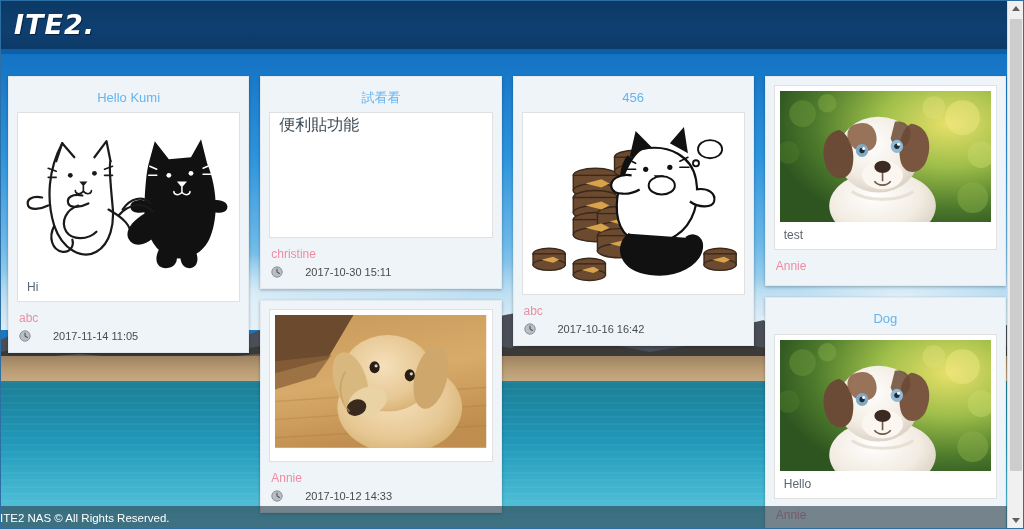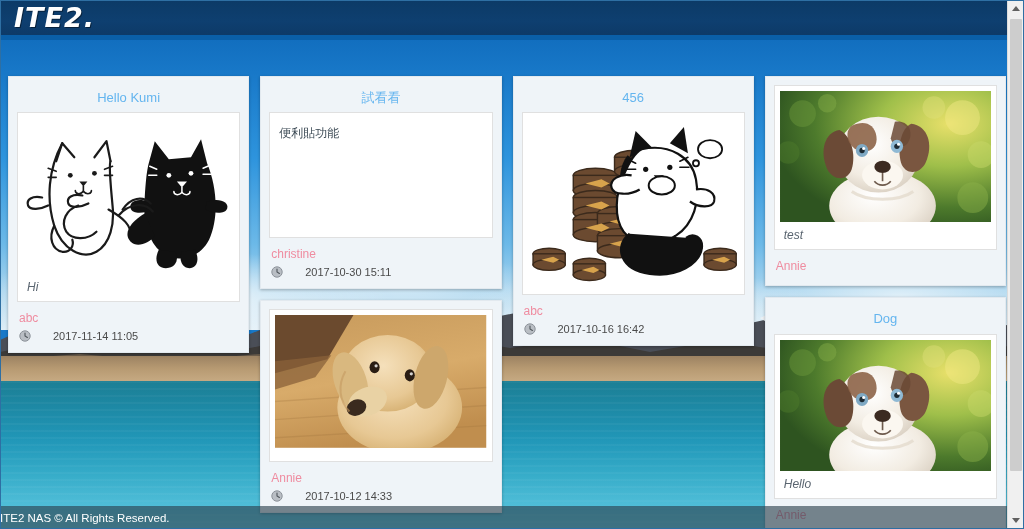--- a/index.html
+++ b/index.html
@@ -48,21 +48,21 @@
     content: "";
     position: absolute; inset: 0;
     background:
       repeating-linear-gradient(180deg, rgba(255,255,255,.05) 0 2px, rgba(255,255,255,0) 2px 7px);
     opacity: .7;
   }
 
   
   .header {
     position: absolute; top: 0; left: 0; right: 0;
-    height: 35px;
+    height: 49px;
     background: linear-gradient(180deg, #0c3a66 0%, #0e3f70 60%, #0d3a68 100%);
     z-index: 30;
     display: flex; align-items: center;
   }
   .header::after {
     content: "";
     position: absolute; left: 0; right: 0; bottom: -5px; height: 5px;
     background: #0a5fa8;
   }
   .logo {
@@ -147,31 +147,30 @@
     line-height: 1.1;
   }
   .card-body {
     background: #ffffff;
     border: 1px solid #e0e0e0;
     padding: 0;
     overflow: hidden;
   }
   .card-body.note {
     min-height: 126px;
-    padding: 11px 9px;
-    font-size: 12px;
+    padding: 0 9px;
+    font-size: 16px;
     color: #3c4a55;
     line-height: 1.5;
   }
   .card-caption {
     font-size: 12px;
     color: #5a6570;
     padding: 6px 9px 7px;
     background: #ffffff;
-    font-style: italic;
   }
   .card-meta { padding: 7px 2px 2px; }
   .author {
     color: #ef8ca0;
     font-size: 12px;
     line-height: 1.5;
   }
   .stamp {
     display: flex; align-items: center; gap: 22px;
     color: #4a4a4a;

